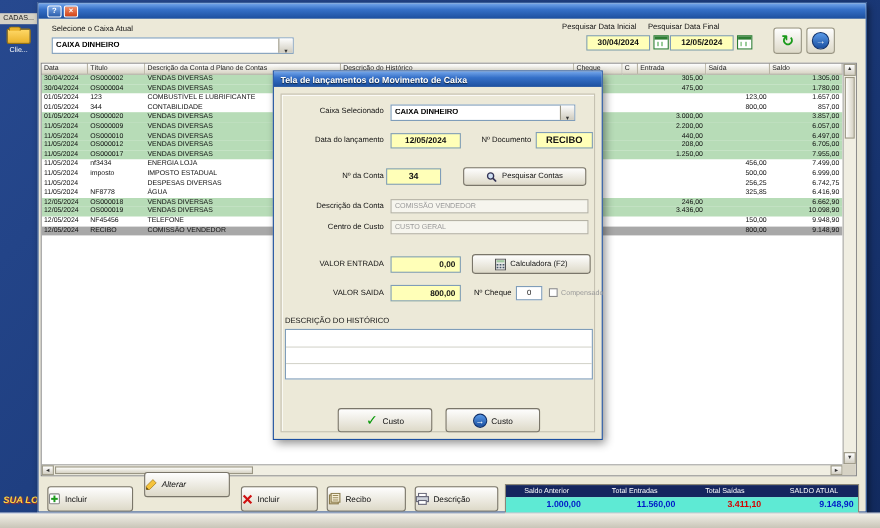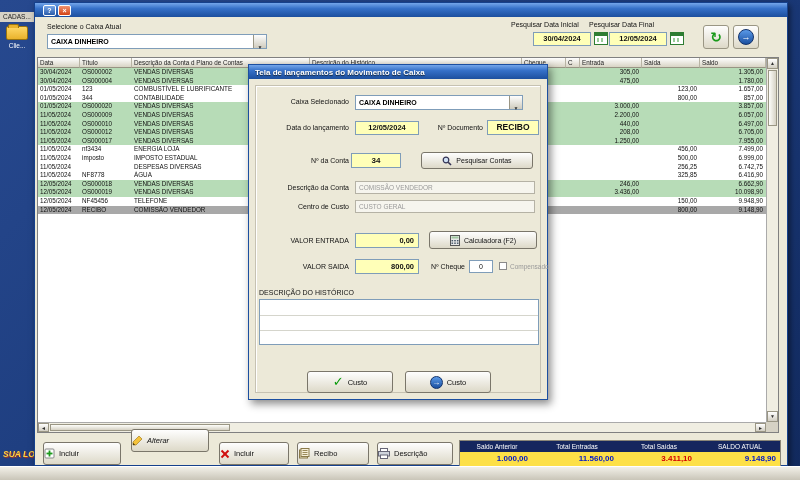--- a/index.html
+++ b/index.html
@@ -58,21 +58,21 @@
   .sb-rt{right:0;top:0;width:11px;height:9px;}.sb-rt:after{content:"►";line-height:8px;}
   .vthumb{position:absolute;left:1px;top:12px;width:9px;height:56px;background:linear-gradient(90deg,#fdfdfa,#d6d2c4);border:1px solid #9a9684;}
   .hthumb{position:absolute;left:12px;top:1px;width:180px;height:7px;background:linear-gradient(#fdfdfa,#d6d2c4);border:1px solid #9a9684;}
   .scorner{position:absolute;right:0;bottom:0;width:12px;height:10px;background:#d6d2c4;}
 
   
   .btn{position:absolute;height:23px;background:linear-gradient(#fefefe,#ddd9c8);border:1px solid #7a766a;border-radius:3px;display:flex;align-items:center;justify-content:flex-start;gap:4px;font-size:7.5px;color:#111;}
   .summary{position:absolute;left:424px;top:437px;width:322px;height:27px;border:1px solid #8a8678;}
   .sum-head{display:grid;grid-template-columns:74px 86px 78px 84px;height:11px;background:#15265e;}
   .sum-head span{color:#fff;font-size:6.5px;line-height:11px;text-align:center;white-space:nowrap;overflow:hidden;}
-  .sum-vals{display:grid;grid-template-columns:74px 86px 78px 84px;height:14px;background:#fde047;}
+  .sum-vals{display:grid;grid-template-columns:74px 86px 78px 84px;height:14px;background:#5eead4;}
   .sum-vals span{font-size:8px;line-height:14px;text-align:right;padding-right:6px;font-weight:bold;white-space:nowrap;overflow:hidden;}
   .v-blue{color:#0018c8;}.v-red{color:#d40000;}.v-big{font-size:9px;}
 
   
   .dialog{position:absolute;left:248px;top:64px;width:300px;height:336px;background:#ece9d8;border:1px solid #1c4fa0;box-shadow:3px 4px 8px rgba(0,0,0,.45);z-index:10;}
   .dlg-frame{position:absolute;left:6px;top:20px;right:6px;bottom:6px;border:1px solid #c6c2b2;box-shadow:inset 1px 1px 0 #fff;}
   .dlg-label{position:absolute;font-size:7px;color:#111;white-space:nowrap;}
   .ta-r{text-align:right;}
   .yfield{position:absolute;background:#ffffb8;border:1px solid #7f9db9;font-weight:bold;color:#111;text-align:center;}
   .gfield{position:absolute;background:#f6f5ee;border:1px solid #b5b2a5;font-size:6.5px;color:#9a9a9a;line-height:11px;padding-left:3px;white-space:nowrap;overflow:hidden;}

